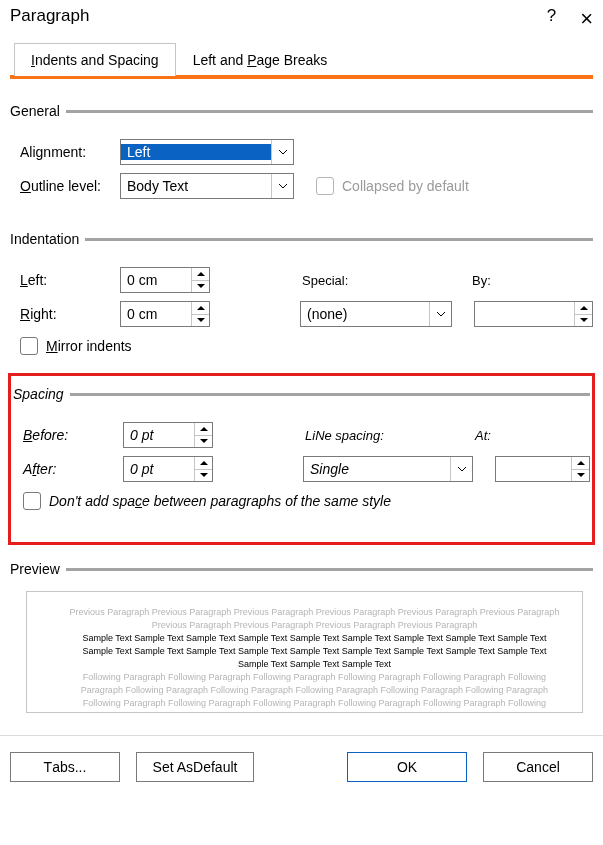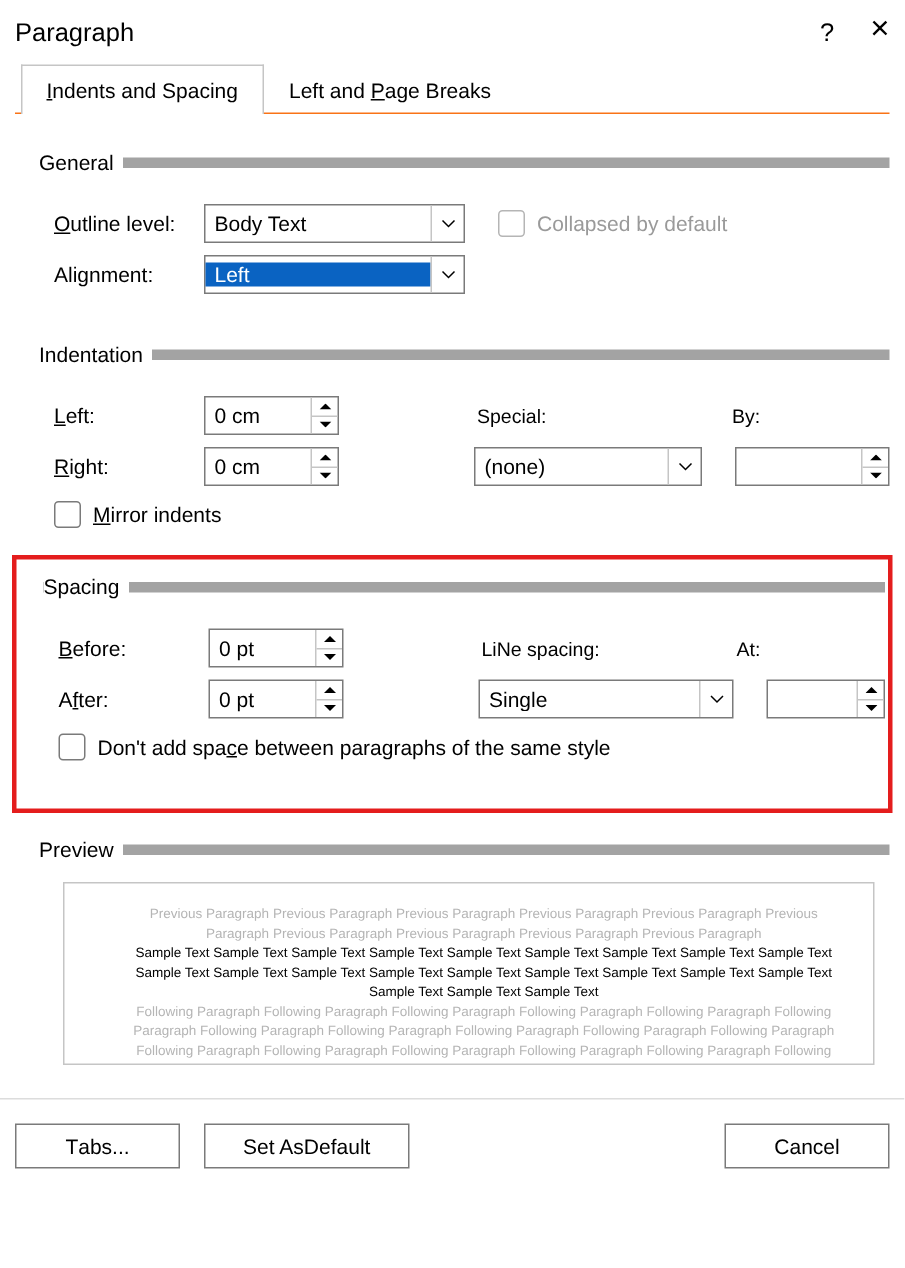--- a/index.html
+++ b/index.html
@@ -9,51 +9,51 @@
     font-size: 13px;
     color: #000;
     background: #fff;
     width: 603px;
     height: 845px;
     overflow: hidden;
     position: relative;
   }
   .titlebar {
     display: flex;
-    align-items: flex-end;
+    align-items: flex-start;
     padding: 6px 10px 10px 10px;
     font-size: 16px;
   }
   .titlebar .title { flex: 1; font-size: 17px; }
   .titlebar .help { margin-right: 24px; font-size: 17px; }
   .titlebar .close { font-size: 22px; font-weight: 300; }
   .tabs {
     display: flex;
-    border-bottom: 1px solid #f97316;
+    border-bottom: 4px solid #f97316;
     margin: 0 10px;
     padding-left: 4px;
   }
   .tab {
     padding: 8px 16px 8px 16px;
     border: 1px solid transparent;
     border-bottom: none;
     position: relative;
     top: 1px;
     font-size: 14px;
   }
   .tab.active {
     border-color: #c5c5c5;
     background: #fff;
   }
   .tab .u { text-decoration: underline; }
   .body { padding: 6px 10px 0 10px; }
   fieldset {
     border: none;
-    border-top: 7px solid #a3a3a3;
-    margin: 18px 0 0 16px;
+    border-top: 3px solid #a3a3a3;
+    margin: 18px 0 0 0;
     padding: 14px 0 8px 0;
   }
   legend {
     padding: 0 6px 0 0;
     font-size: 14px;
     color: #000;
     margin-left: 0;
   }
   .row {
     display: flex;
@@ -137,21 +137,21 @@
     background: #fff;
   }
   .checkbox.disabled { border-color: #b5b5b5; }
   .cklabel { font-size: 14px; }
   .cklabel.disabled { color: #9a9a9a; }
   .red-box {
     border: 3px solid #e41d1d;
     margin: 10px -2px 0 -2px;
     padding: 4px 2px 24px 2px;
   }
-  .red-box fieldset { margin-top: 6px; }
+  .red-box fieldset { margin-top: 6px; font-style: italic; }
   .preview-box {
     border: 1px solid #c5c5c5;
     margin: 6px 10px 0 16px;
     height: 122px;
     padding: 14px 20px 0 40px;
     font-size: 9px;
     line-height: 1.45;
     overflow: hidden;
     text-align: center;
   }
@@ -195,46 +195,46 @@
     <span>Left and </span><span class="u">P</span><span>age Breaks</span>
   </div>
 </div>
 
 <div class="body">
 
   <fieldset>
     <legend>General</legend>
     <div class="row">
       <div class="lbl">
+        <span>Alignment:</span>
+      </div>
+      <div class="combo hl" style="width:174px">
+        <div class="val">Left</div>
+        <div class="arrow">
+            <svg width="10" height="6">
+              <polyline points="1,1 5,5 9,1" fill="none" stroke="#000" stroke-width="1"></polyline>
+            </svg>
+          </div>
+      </div>
+    </div>
+    <div class="row">
+      <div class="lbl">
         <span class="u">O</span><span>utline level:</span>
       </div>
       <div class="combo" style="width:174px">
         <div class="val">Body Text</div>
         <div class="arrow">
             <svg width="10" height="6">
               <polyline points="1,1 5,5 9,1" fill="none" stroke="#000" stroke-width="1"></polyline>
             </svg>
           </div>
       </div>
       <div style="width:22px"></div>
       <div class="checkbox disabled"></div>
       <div class="cklabel disabled">Collapsed by default</div>
-    </div>
-    <div class="row">
-      <div class="lbl">
-        <span>Alignment:</span>
-      </div>
-      <div class="combo hl" style="width:174px">
-        <div class="val">Left</div>
-        <div class="arrow">
-            <svg width="10" height="6">
-              <polyline points="1,1 5,5 9,1" fill="none" stroke="#000" stroke-width="1"></polyline>
-            </svg>
-          </div>
-      </div>
     </div>
   </fieldset>
 
   <fieldset>
     <legend>Indentation</legend>
     <div class="row">
       <div class="lbl"><span class="u">L</span><span>eft:</span></div>
       <div class="spin" style="width:90px">
         <div class="val">0 cm</div>
         <div class="btns">
@@ -386,22 +386,25 @@
     </div>
   </fieldset>
 
 </div>
 
 <div class="footer">
   <div class="btn" style="width:110px">
       <span class="u">T</span>
       <span>abs...</span>
     </div>
-  <div class="btn" style="width:137px">
+  <div class="btn" style="width:118px">
       <span>Set As </span>
       <span class="u">D</span>
       <span>efault</span>
     </div>
   <div class="spacer"></div>
+  <div class="btn primary" style="width:120px">
+      <span>OK</span>
+    </div>
   <div class="btn" style="width:110px">
       <span>Cancel</span>
     </div>
 </div>
 
 </body></html>

